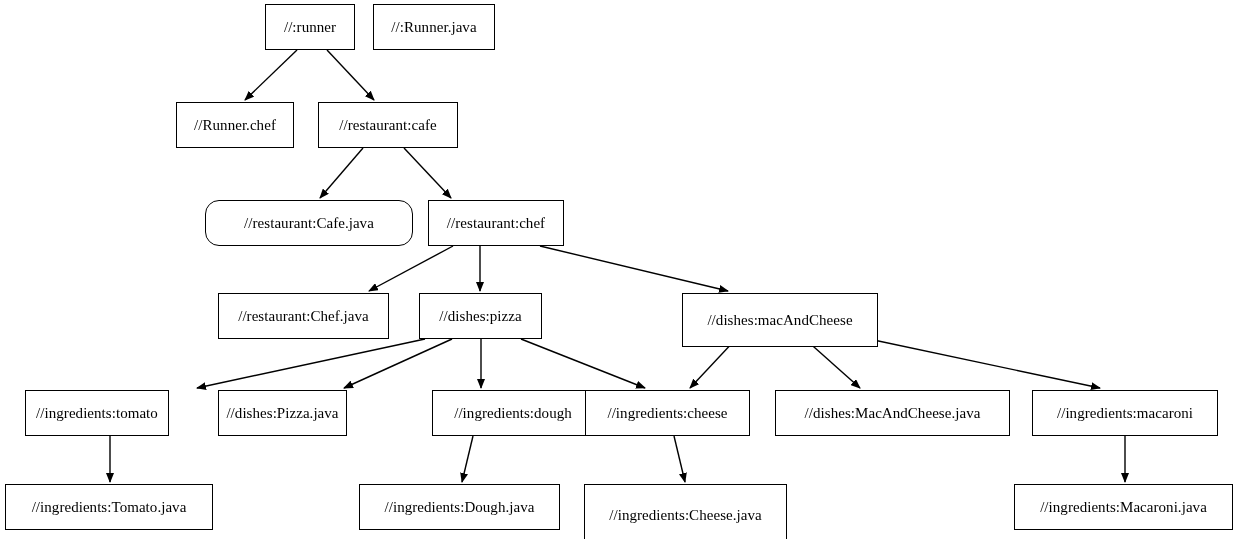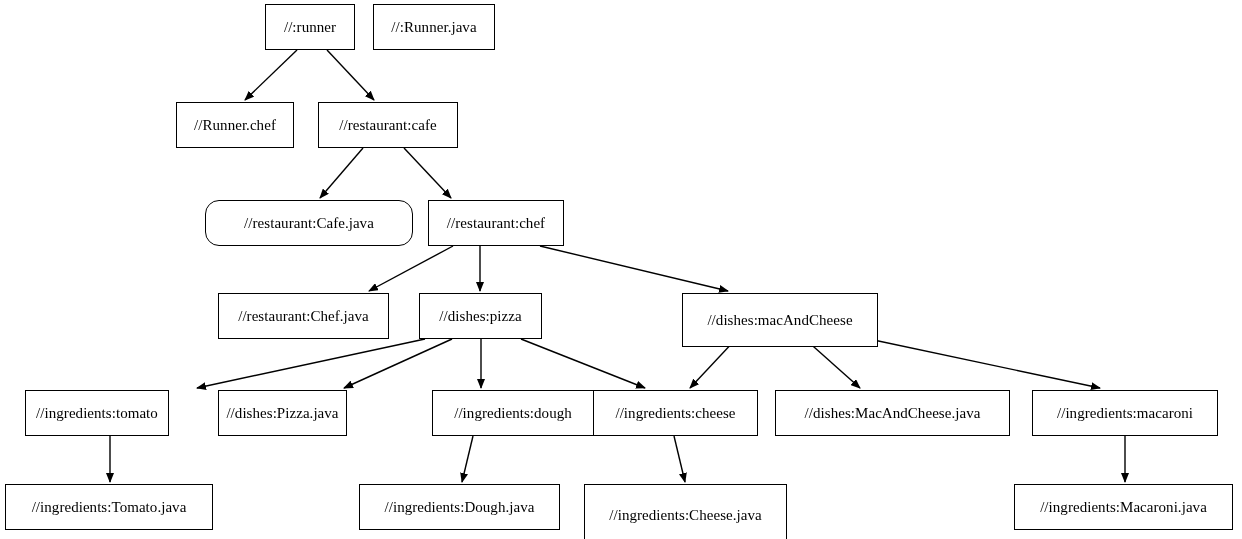--- a/index.html
+++ b/index.html
@@ -102,21 +102,21 @@
       </div>
       <div class="graph-node" style="left: 25px; top: 390px; width: 144px; height: 46px; border-color: rgb(0, 0, 0); background: rgb(255, 255, 255);">
         <span class="node-label">//ingredients:tomato</span>
       </div>
       <div class="graph-node" style="left: 218px; top: 390px; width: 129px; height: 46px; border-color: rgb(0, 0, 0); background: rgb(255, 255, 255);">
         <span class="node-label">//dishes:Pizza.java</span>
       </div>
       <div class="graph-node" style="left: 400px; top: 390px; width: 162px; height: 46px; border-color: rgb(0, 0, 0); background: rgb(255, 255, 255); margin-left: 32px;">
         <span class="node-label">//ingredients:dough</span>
       </div>
-      <div class="graph-node" style="left: 585px; top: 390px; width: 165px; height: 46px; border-color: rgb(0, 0, 0); background: rgb(255, 255, 255); margin-left: 8px;">
+      <div class="graph-node" style="left: 585px; top: 390px; width: 165px; height: 46px; border-color: rgb(0, 0, 0); background: rgb(255, 255, 255);">
         <span class="node-label">//ingredients:cheese</span>
       </div>
       <div class="graph-node" style="left: 775px; top: 390px; width: 235px; height: 46px; border-color: rgb(0, 0, 0); background: rgb(255, 255, 255);">
         <span class="node-label">//dishes:MacAndCheese.java</span>
       </div>
       <div class="graph-node" style="left: 1032px; top: 390px; width: 186px; height: 46px; border-color: rgb(0, 0, 0); background: rgb(255, 255, 255);">
         <span class="node-label">//ingredients:macaroni</span>
       </div>
       <div class="graph-node" style="left: 5px; top: 484px; width: 208px; height: 46px; border-color: rgb(0, 0, 0); background: rgb(255, 255, 255);">
         <span class="node-label">//ingredients:Tomato.java</span>

